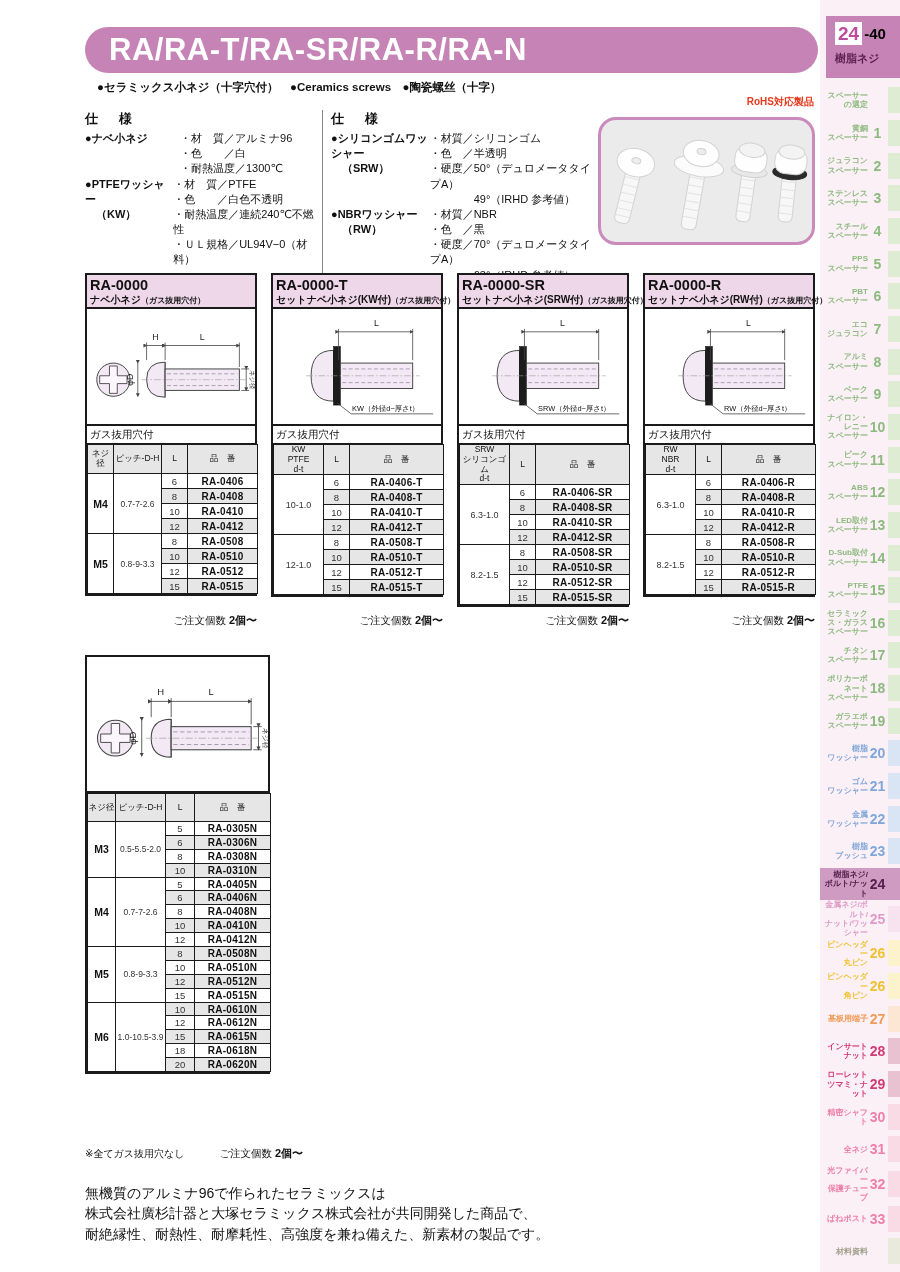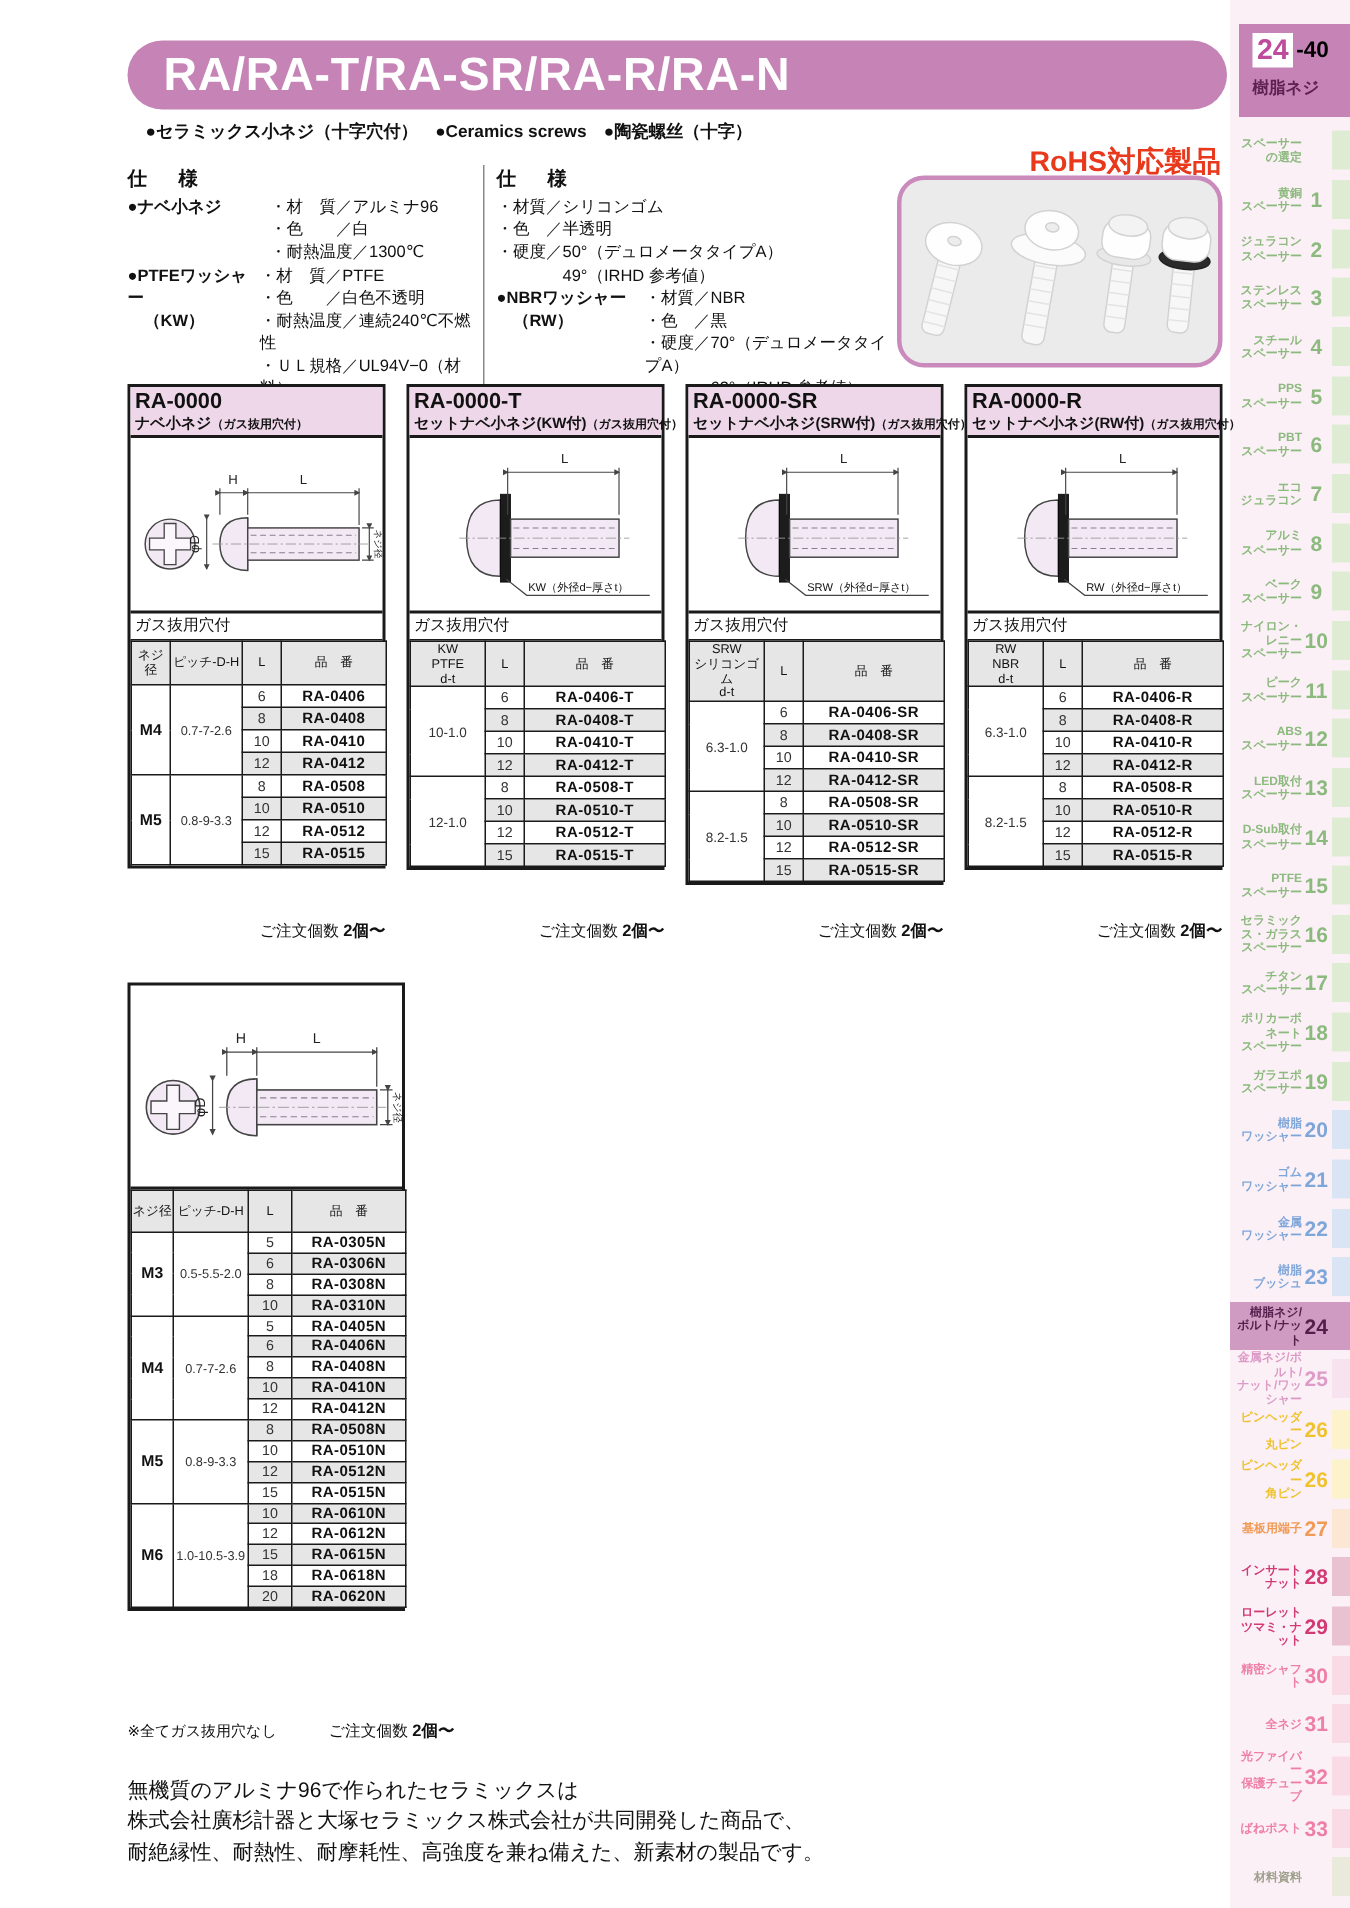--- a/index.html
+++ b/index.html
@@ -25,40 +25,40 @@
   .g-gold  .si-label,.g-gold  .si-num { color:#eec32f; } .g-gold  .si-tab { background:#fcf2cb; }
   .g-orange .si-label,.g-orange .si-num { color:#f09a55; } .g-orange .si-tab { background:#fbe7d3; }
   .g-crimson .si-label,.g-crimson .si-num { color:#d23a74; } .g-crimson .si-tab { background:#e9c2d2; }
   .g-rose  .si-label,.g-rose  .si-num { color:#ee7fa5; } .g-rose  .si-tab { background:#f9dbe6; }
   .g-gray  .si-label,.g-gray  .si-num { color:#9f9f8d; } .g-gray  .si-tab { background:#e9e9dc; }
 
   
   .main-title { position:absolute; left:85px; top:27px; width:733px; height:46px; border-radius:23px;
     background:#c583b6; color:#fff; font-weight:bold; font-size:31px; line-height:46px; padding-left:24px; letter-spacing:.5px; }
   .subtitle { position:absolute; left:97px; top:80px; font-size:11.5px; font-weight:bold; }
-  .rohs { position:absolute; left:600px; top:95px; width:214px; text-align:right; color:#e8391d; font-size:19px; font-weight:bold; }
+  .rohs { position:absolute; left:600px; top:95px; width:214px; text-align:right; color:#e8391d; font-size:10px; font-weight:bold; }
 
   
   .spec { position:absolute; top:110px; font-size:11px; }
   .sp-title { font-weight:bold; font-size:13px; letter-spacing:4px; margin-bottom:3px; }
   .spec-left { left:85px; width:233px; }
   .spec-right { left:322px; width:276px; border-left:1px solid #888; padding-left:8px; }
   .sp-group { display:flex; }
   .sp-name { font-weight:bold; white-space:pre-line; line-height:1.38; }
   .spec-left .sp-name { width:95px; }
   .spec-right .sp-name { width:112px; }
   .sp-lines { white-space:pre-line; line-height:1.38; }
 
   
   .photo { position:absolute; left:598px; top:117px; width:217px; height:128px; background:#ebebeb;
     border:3px solid #ca8abc; border-radius:18px; overflow:hidden; }
   .photo svg { width:100%; height:100%; display:block; }
 
   
-  .pt { position:absolute; top:256px; width:172px; border:2px solid #1a1a1a; background:#fff; }
+  .pt { position:absolute; top:273px; width:172px; border:2px solid #1a1a1a; background:#fff; }
   .pt-head { height:34px; background:#eed7e9; border-bottom:2px solid #1a1a1a; padding:2px 3px; }
   .pt-code { font-size:14.5px; font-weight:bold; line-height:1.15; }
   .pt-name { font-size:10px; font-weight:bold; line-height:1.2; white-space:nowrap; }
   .pt-note { font-size:8px; }
   .pt-diagram { height:117px; border-bottom:2px solid #1a1a1a; }
   .pt-diagram svg { width:100%; height:100%; display:block; }
   .pt-gas { height:18px; line-height:17px; font-size:10.5px; padding-left:3px; border-bottom:1px solid #1a1a1a; }
   table.grid { border-collapse:collapse; width:100%; table-layout:fixed; }
   .grid th { background:#e6e6e6; border:1px solid #1a1a1a; font-size:8.5px; font-weight:normal; height:29px; line-height:1.15; white-space:pre-line; padding:0; }
   .grid td { border:1px solid #1a1a1a; text-align:center; height:15px; padding:0; background:#fff; }
@@ -351,20 +351,22 @@
     <div class="sp-lines">・材　質／PTFE
 ・色　　／白色不透明
 ・耐熱温度／連続240℃不燃性
 ・ＵＬ規格／UL94V−0（材料）</div>
   </div>
 </div>
 
 <div class="spec spec-right">
   <div class="sp-title">仕　様</div>
   <div class="sp-group">
+    <div class="sp-name">●シリコンゴムワッシャー
+　（SRW）</div>
     <div class="sp-lines">・材質／シリコンゴム
 ・色　／半透明
 ・硬度／50°（デュロメータタイプA）
 　　　　49°（IRHD 参考値）</div>
   </div>
   <div class="sp-group">
     <div class="sp-name">●NBRワッシャー
 　（RW）</div>
     <div class="sp-lines">・材質／NBR
 ・色　／黒

